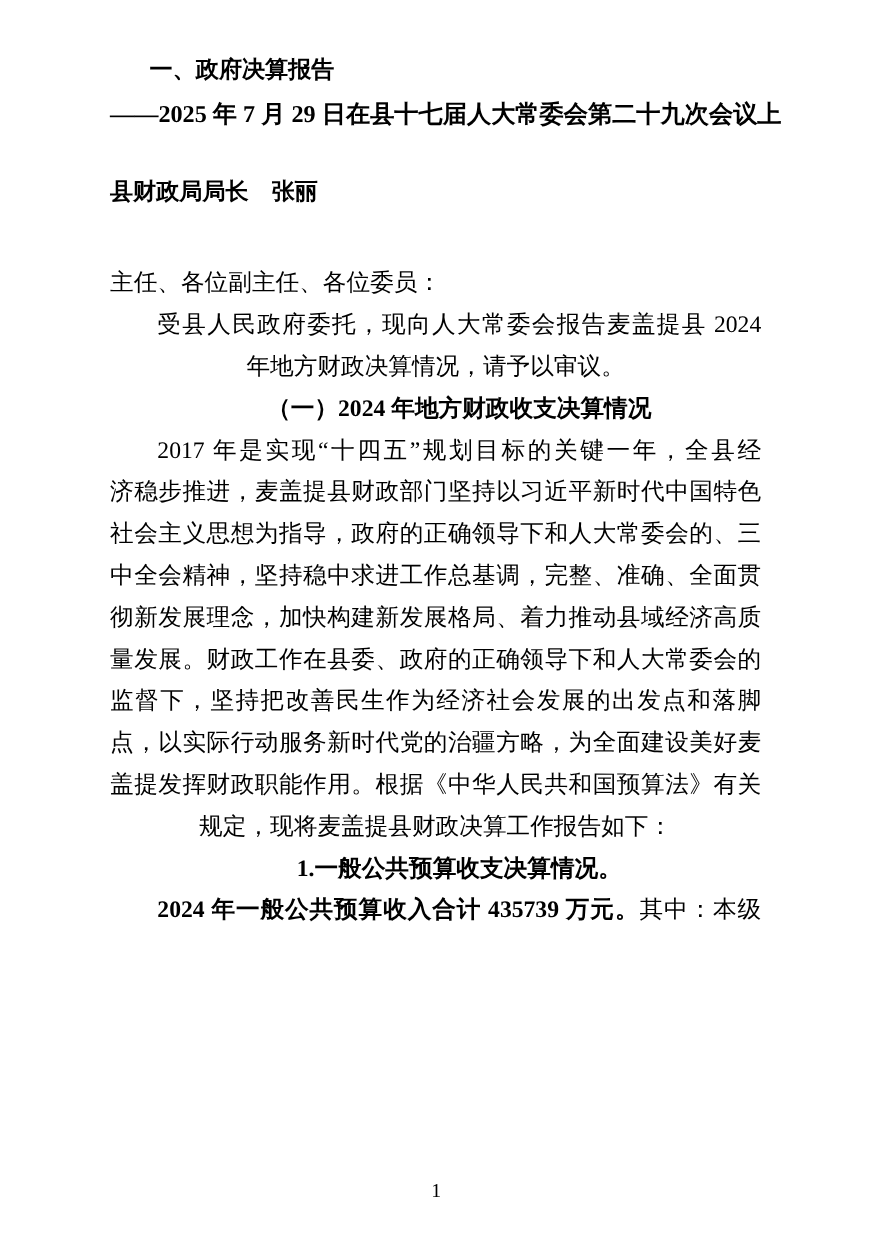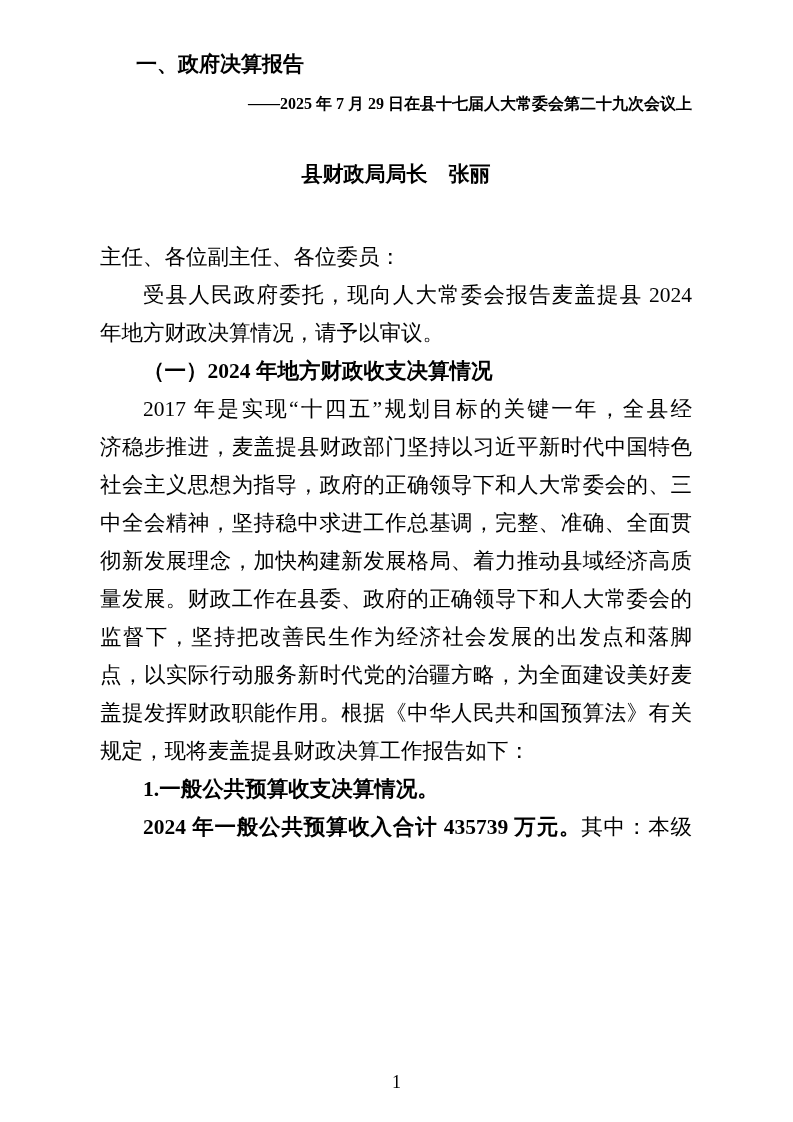--- a/index.html
+++ b/index.html
@@ -29,44 +29,45 @@
     margin-top:50px;
     padding-left:36px;
     font-family:"Liberation Sans","DejaVu Sans",sans-serif;
     font-weight:bold;
     font-size:21px;
     line-height:28px;
   }
   .subtitle{
     margin-top:11px;
     font-weight:bold;
-    font-size:16px;
+    font-size:22px;
     line-height:30px;
     text-align:right;
     white-space:nowrap;
   }
   .speaker{
     margin-top:41px;
     font-weight:bold;
     font-size:21px;
     line-height:28px;
-    text-align:center;
+    text-align:left;
   }
   .salutation{
     margin-top:50px;
     font-weight:normal;
     font-size:21.5px;
     line-height:38px;
     height:38px;
   }
   .line{
     font-size:21.5px;
     line-height:38px;
     height:38px;
     overflow:hidden;
+    text-align:center;
   }
   .stretch{
     text-align:justify;
     text-align-last:justify;
     text-justify:inter-character;
   }
   .indent{
     text-indent:2em;
   }
   .bold{

